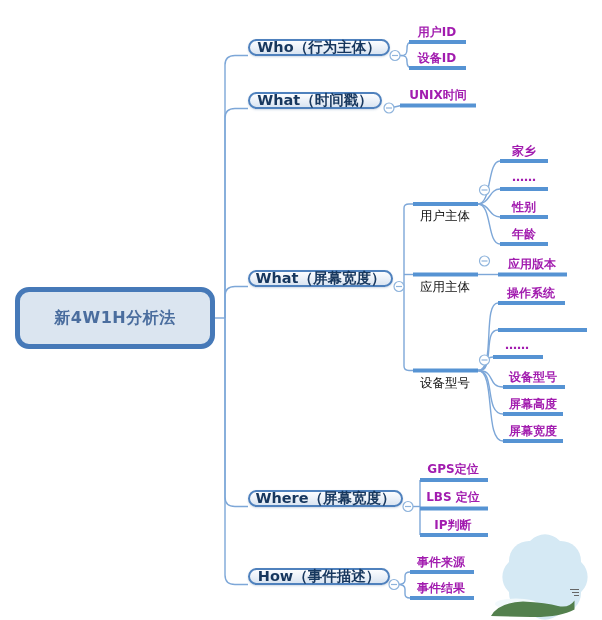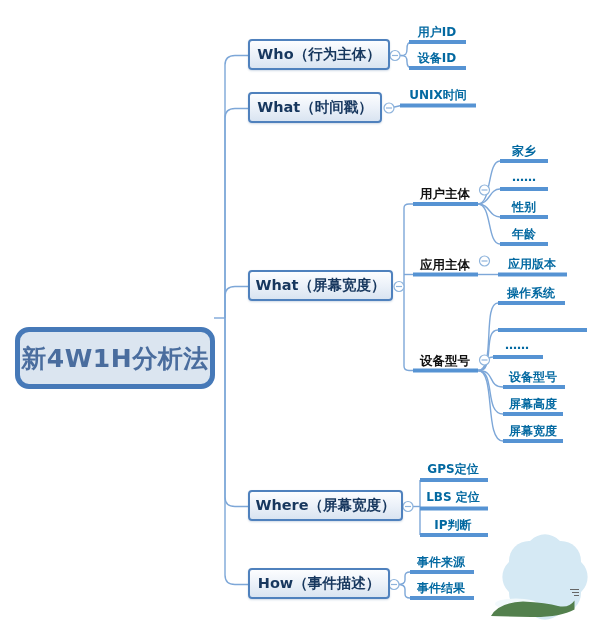--- a/index.html
+++ b/index.html
@@ -4,35 +4,35 @@
 <style>
   html,body{margin:0;padding:0;background:#fff;}
   #canvas{
     position:relative;width:602px;height:620px;background:#fff;overflow:hidden;
     font-family:"DejaVu Sans",sans-serif;
   }
   #wires{position:absolute;left:0;top:0;width:602px;height:620px;}
   .root{
     position:absolute;box-sizing:border-box;display:flex;align-items:center;justify-content:center;
     background:#dbe5f0;border:5px solid #4679b8;border-radius:14px;
-    color:#4a6d9e;font-size:25px;font-weight:bold;letter-spacing:.5px;white-space:nowrap;margin-top:40px;
+    color:#4a6d9e;font-size:16px;font-weight:bold;letter-spacing:.5px;white-space:nowrap;
   }
   .topic{
-    position:absolute;box-sizing:border-box;height:31px;display:flex;align-items:center;justify-content:center;
+    position:absolute;box-sizing:border-box;height:17px;display:flex;align-items:center;justify-content:center;
     background:linear-gradient(180deg,#fcfdff 0%,#eaf0f8 55%,#d9e4f1 100%);
-    border:2px solid #4f81bd;border-radius:4px;box-shadow:0 1px 2px rgba(70,110,160,.25);
+    border:2px solid #4f81bd;border-radius:16px;box-shadow:0 1px 2px rgba(70,110,160,.25);
     color:#17375e;font-size:14.5px;font-weight:bold;white-space:nowrap;
   }
   .sub{
     position:absolute;height:17px;line-height:17px;text-align:center;
-    color:#111;font-size:12.5px;font-weight:bold;white-space:nowrap;
+    color:#111;font-size:12.5px;font-weight:normal;white-space:nowrap;margin-top:22px;
   }
   .leaf{
     position:absolute;height:17px;line-height:17px;text-align:center;
-    color:#0369a1;font-size:12px;font-weight:bold;white-space:nowrap;
+    color:#a21caf;font-size:12px;font-weight:bold;white-space:nowrap;
   }
 </style>
 </head>
 <body>
 
 <div id="canvas">
 
   <svg id="wires" viewBox="0 0 602 620" xmlns="http://www.w3.org/2000/svg">
 
     <g>

